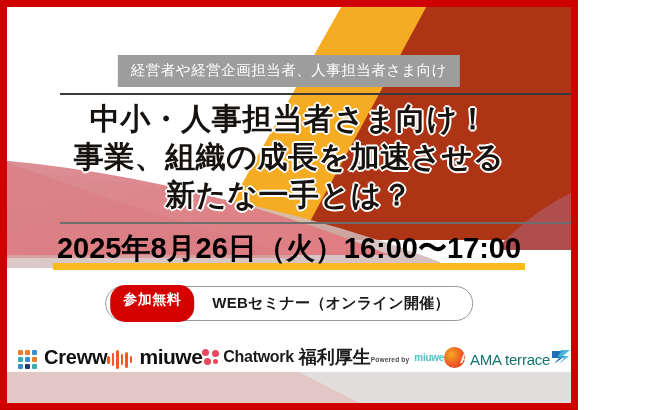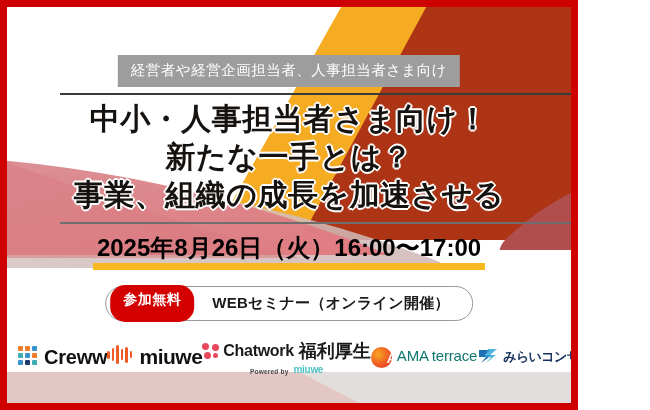--- a/index.html
+++ b/index.html
@@ -110,21 +110,21 @@
   .date-inner {
     display: inline-block;
     position: relative;
     padding: 0 4px 4px 4px;
   }
   .date-text {
     position: relative;
     z-index: 2;
     font-weight: bold;
     color: #000000;
-    font-size: 24px;
+    font-size: 29px;
     line-height: 40px;
     letter-spacing: 0px;
     white-space: nowrap;
   }
   .date-highlight {
     position: absolute;
     left: 0;
     right: 0;
     bottom: 2px;
     height: 7px;
@@ -177,21 +177,21 @@
     display: flex;
     align-items: center;
     justify-content: space-between;
     padding: 0 10px;
     box-sizing: border-box;
     background: transparent;
     z-index: 25;
   }
   .logo {
     display: flex;
-    align-items: flex-start;
+    align-items: flex-end;
     white-space: nowrap;
   }
 
   
   .creww-mark {
     width: 19px;
     height: 19px;
     display: grid;
     grid-template-columns: repeat(3, 5px);
     grid-template-rows: repeat(3, 5px);
@@ -221,21 +221,21 @@
     border-radius: 1.5px;
   }
   .kubell-word {
     font-size: 21px;
     font-weight: bold;
     color: #111111;
     letter-spacing: -0.5px;
   }
 
   
-  .chatwork-block { display: flex; flex-direction: column; align-items: center; }
+  .chatwork-block { display: flex; flex-direction: row; align-items: center; }
   .chatwork-row { display: flex; align-items: center; }
   .cw-mark {
     position: relative;
     width: 17px; height: 16px;
     margin-right: 4px;
   }
   .cw-mark i {
     position: absolute;
     border-radius: 50%;
     background: #e8485c;
@@ -361,22 +361,22 @@
   </div>
 
   <div class="content">
 
     <div class="audience-tag">経営者や経営企画担当者、人事担当者さま向け</div>
 
     <div class="rule rule-top"></div>
 
     <div class="headline">
       <span class="hl-line">中小・人事担当者さま向け！</span>
+      <span class="hl-line">事業、組織の成長を加速させる</span>
       <span class="hl-line">新たな一手とは？</span>
-      <span class="hl-line">事業、組織の成長を加速させる</span>
     </div>
 
     <div class="rule rule-bottom"></div>
 
     <div class="date-row">
       <span class="date-inner">
         <span class="date-highlight"></span>
         <span class="date-text">2025年8月26日（火）16:00〜17:00</span>
       </span>
     </div>

